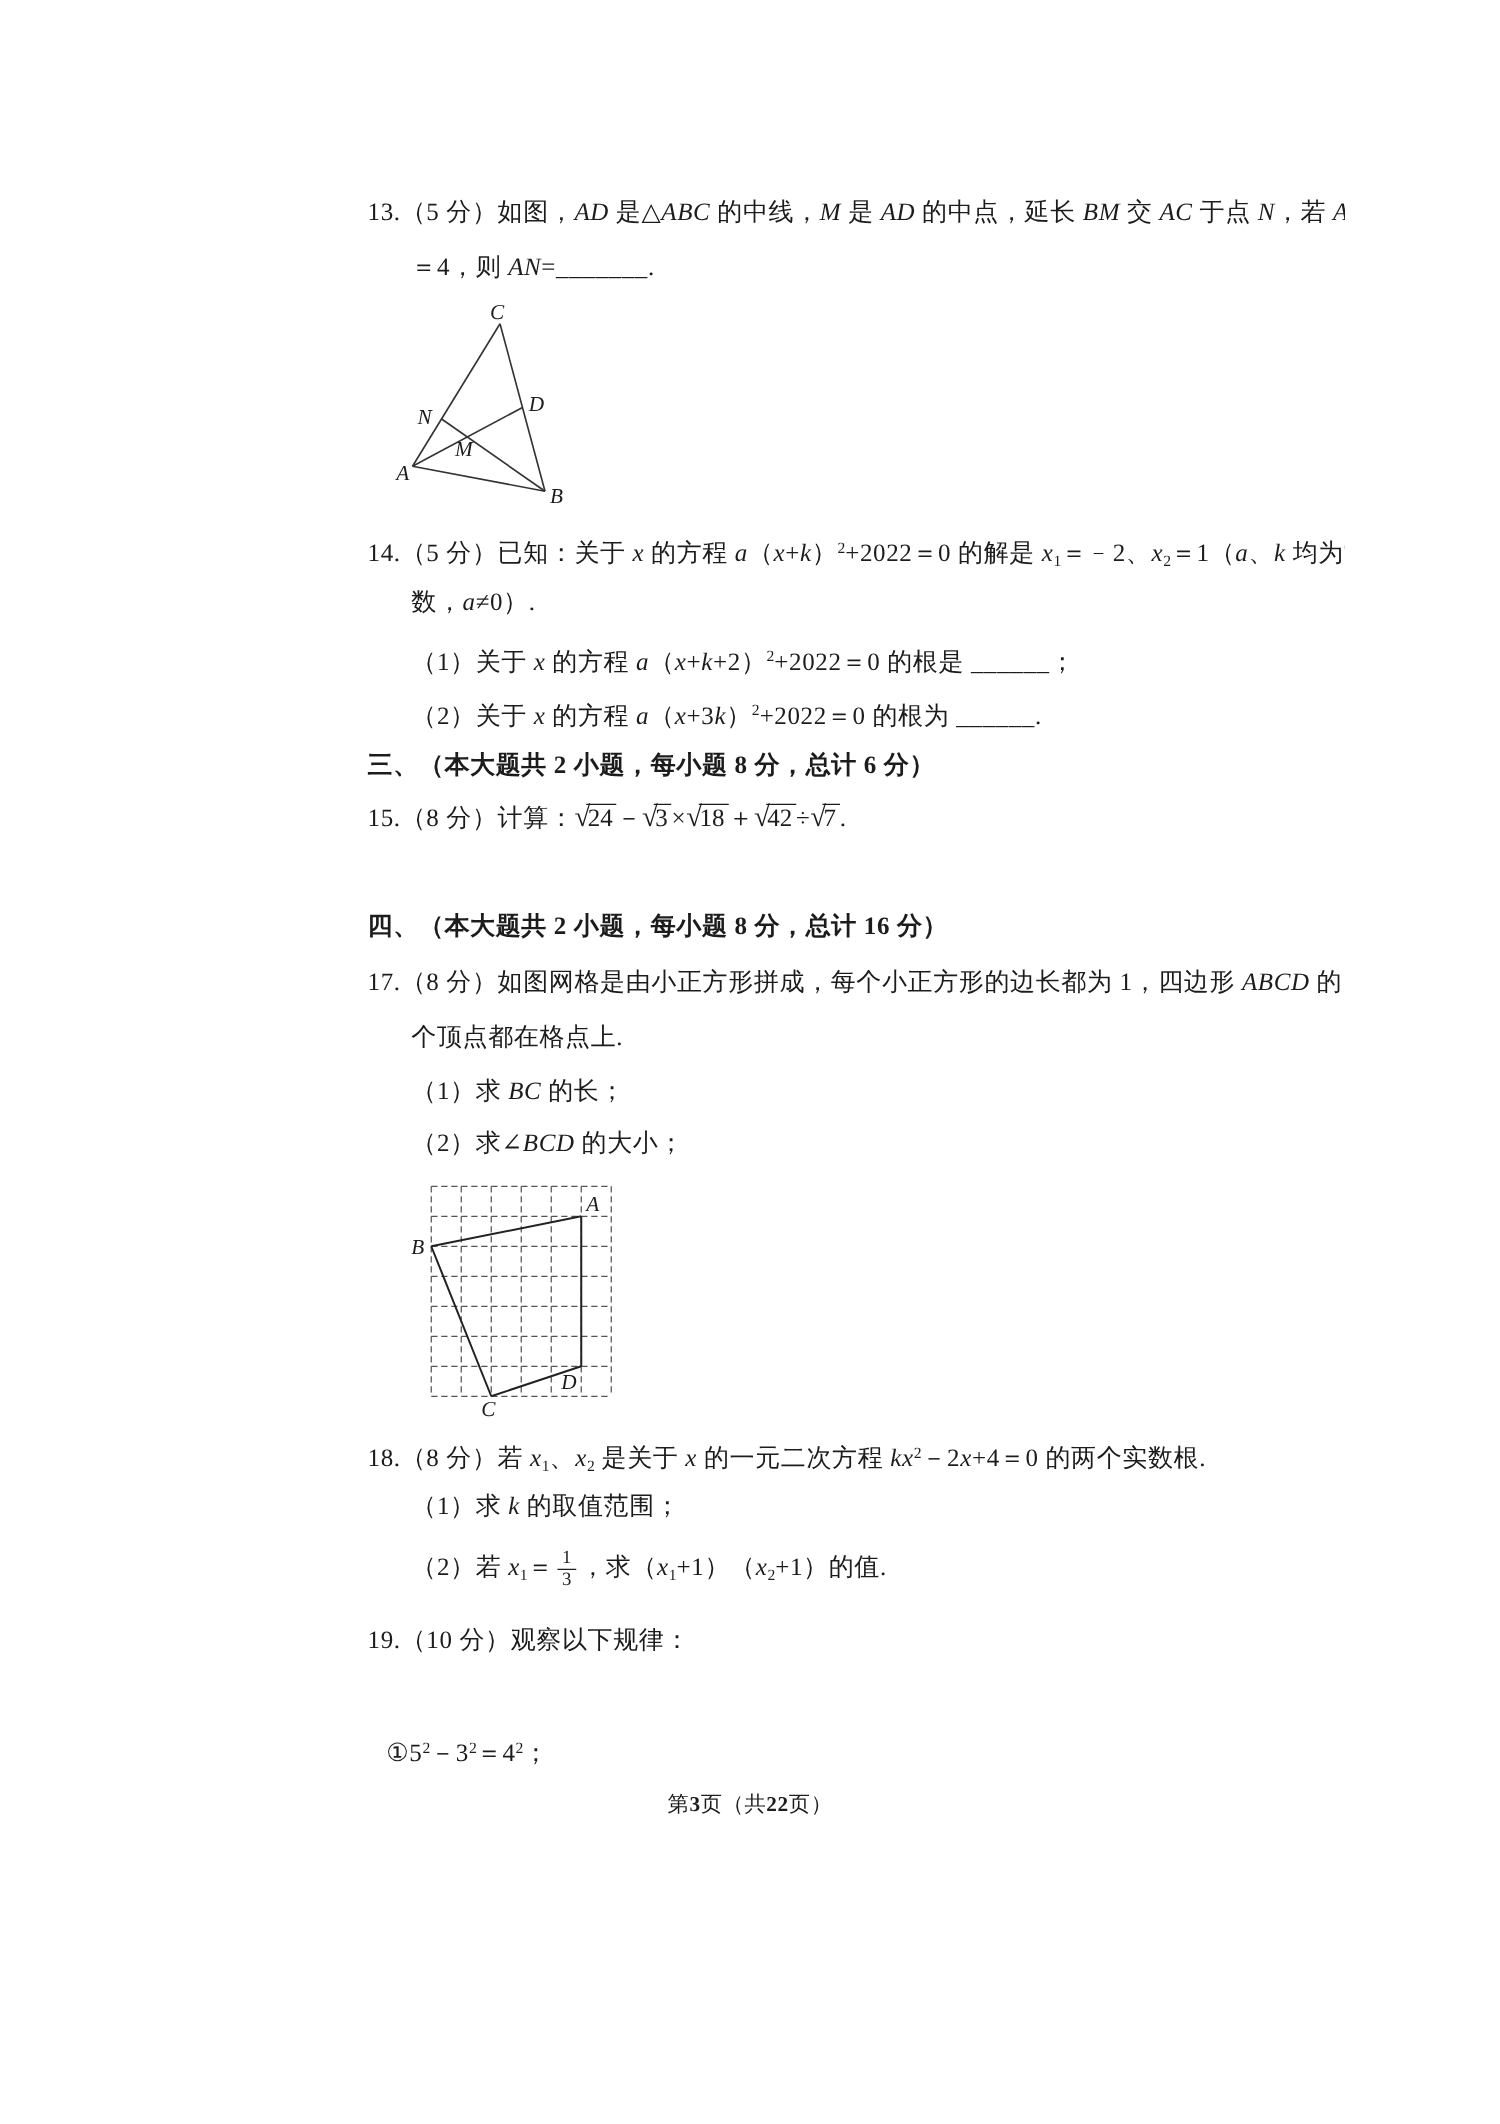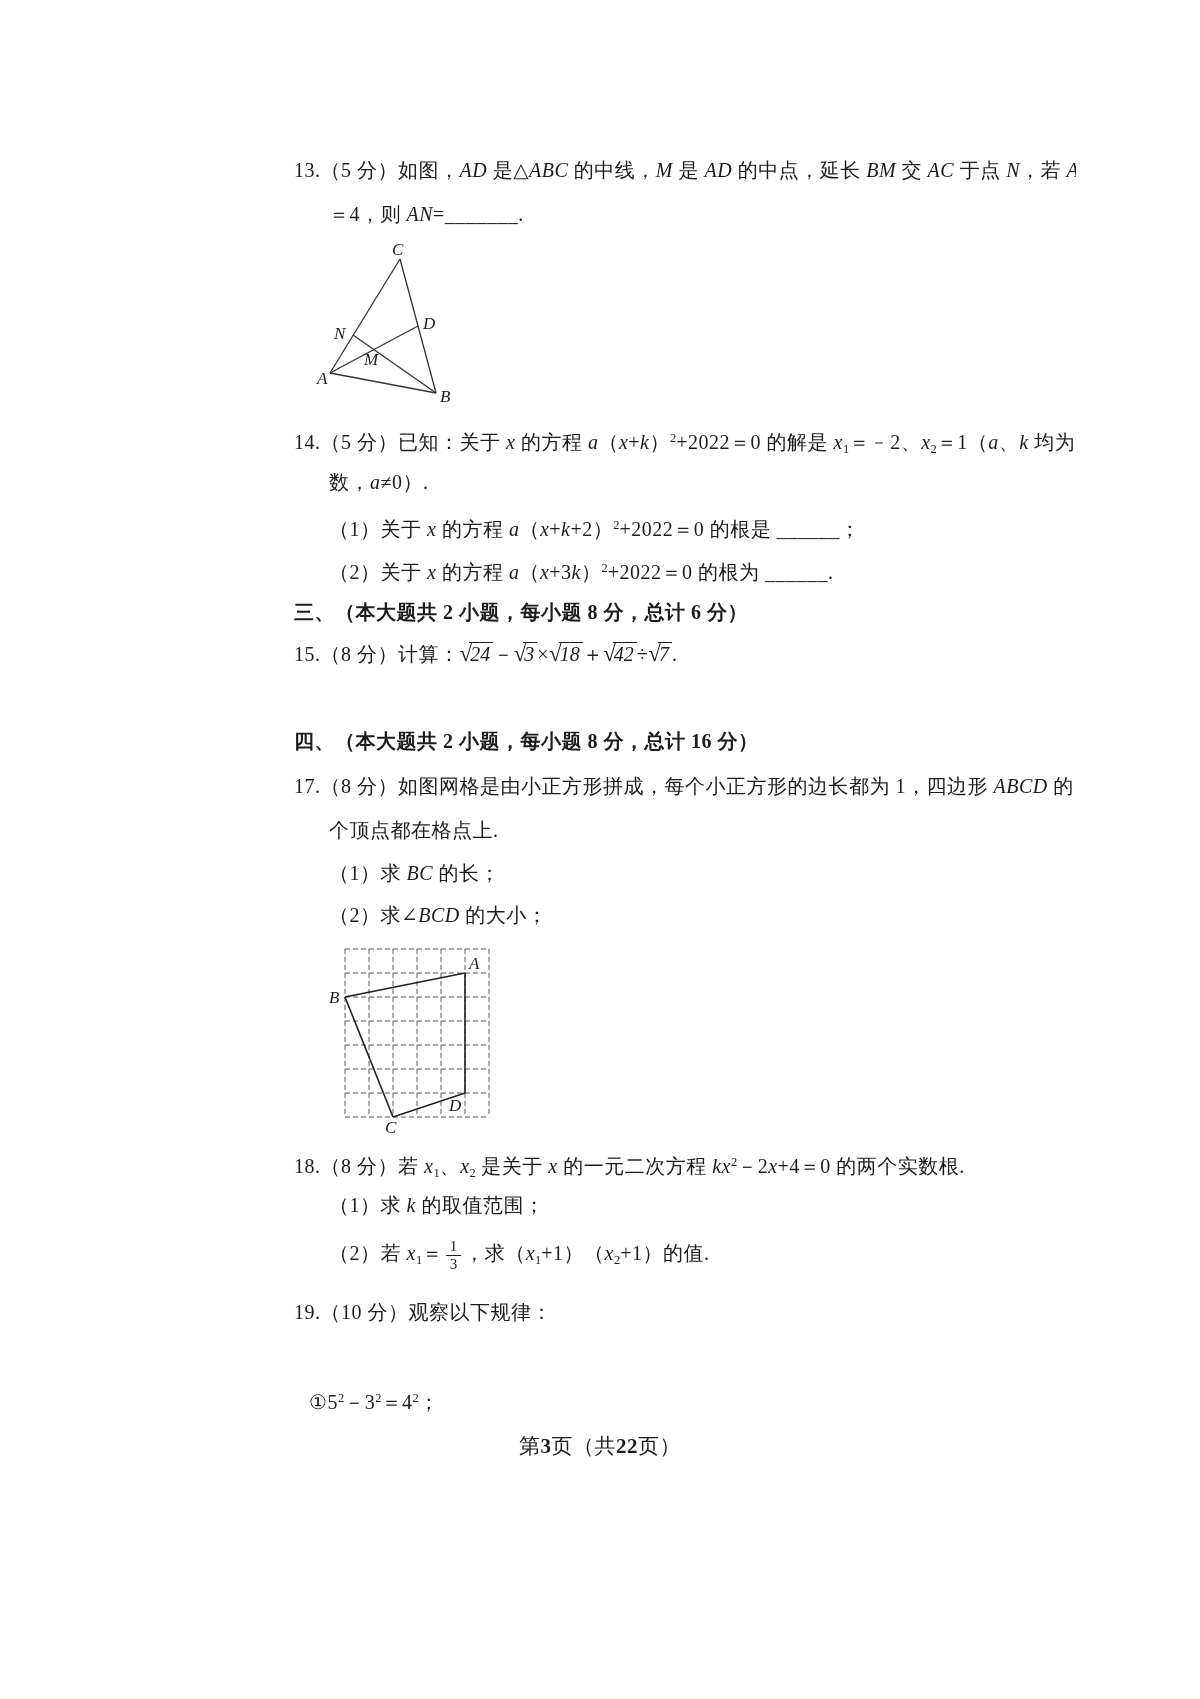--- a/index.html
+++ b/index.html
@@ -18,29 +18,29 @@
     line-height:28px;
     white-space:nowrap;
     letter-spacing:0.5px;
   }
   .it{font-style:italic;font-family:"Liberation Serif","DejaVu Serif",serif;}
   .bd{font-weight:700;}
   .sup{font-size:12.5px;vertical-align:7px;letter-spacing:0;}
   .sub{font-size:12.5px;vertical-align:-4px;letter-spacing:0;}
   .sq{white-space:nowrap;display:inline-block;}
   .sq .r{font-size:23px;letter-spacing:0;}
-  .sq .v{border-top:1.6px solid #1c1c1c;padding:0 3px 0 1px;margin-left:-3px;letter-spacing:0;font-style:italic;}
+  .sq .v{border-top:1.6px solid #1c1c1c;padding:0 3px 0 1px;margin-left:-3px;letter-spacing:0;}
   .frac{display:inline-block;text-align:center;vertical-align:middle;margin:0 3px;line-height:1;}
   .frac .fn,.frac .fd{display:block;font-size:15px;line-height:1.15;padding:0 4px;letter-spacing:0;}
   .frac .fn{border-bottom:1.4px solid #1c1c1c;}
   .fig{position:absolute;}
   .fig text{font-style:italic;font-size:17px;fill:#1c1c1c;font-family:"Liberation Serif","DejaVu Serif",serif;}
   .footer{
     position:absolute;left:0;right:0;top:1432px;
-    text-align:center;font-size:21px;letter-spacing:0.5px;
+    text-align:center;font-size:17px;letter-spacing:0.5px;
   }
 </style>
 </head>
 <body>
 
 <div class="page">
 
   <div class="line" style="top:156px;left:170px"><span>13.（5 分）如图，</span><span class="it">AD</span><span> 是△</span><span class="it">ABC</span><span> 的中线，</span><span class="it">M</span><span> 是 </span><span class="it">AD</span><span> 的中点，延长 </span><span class="it">BM</span><span> 交 </span><span class="it">AC</span><span> 于点 </span><span class="it">N</span><span>，若 </span><span class="it">AC</span></div>
   <div class="line" style="top:200px;left:205px"><span>＝4，则 </span><span class="it">AN</span><span>=_______.</span></div>
 

